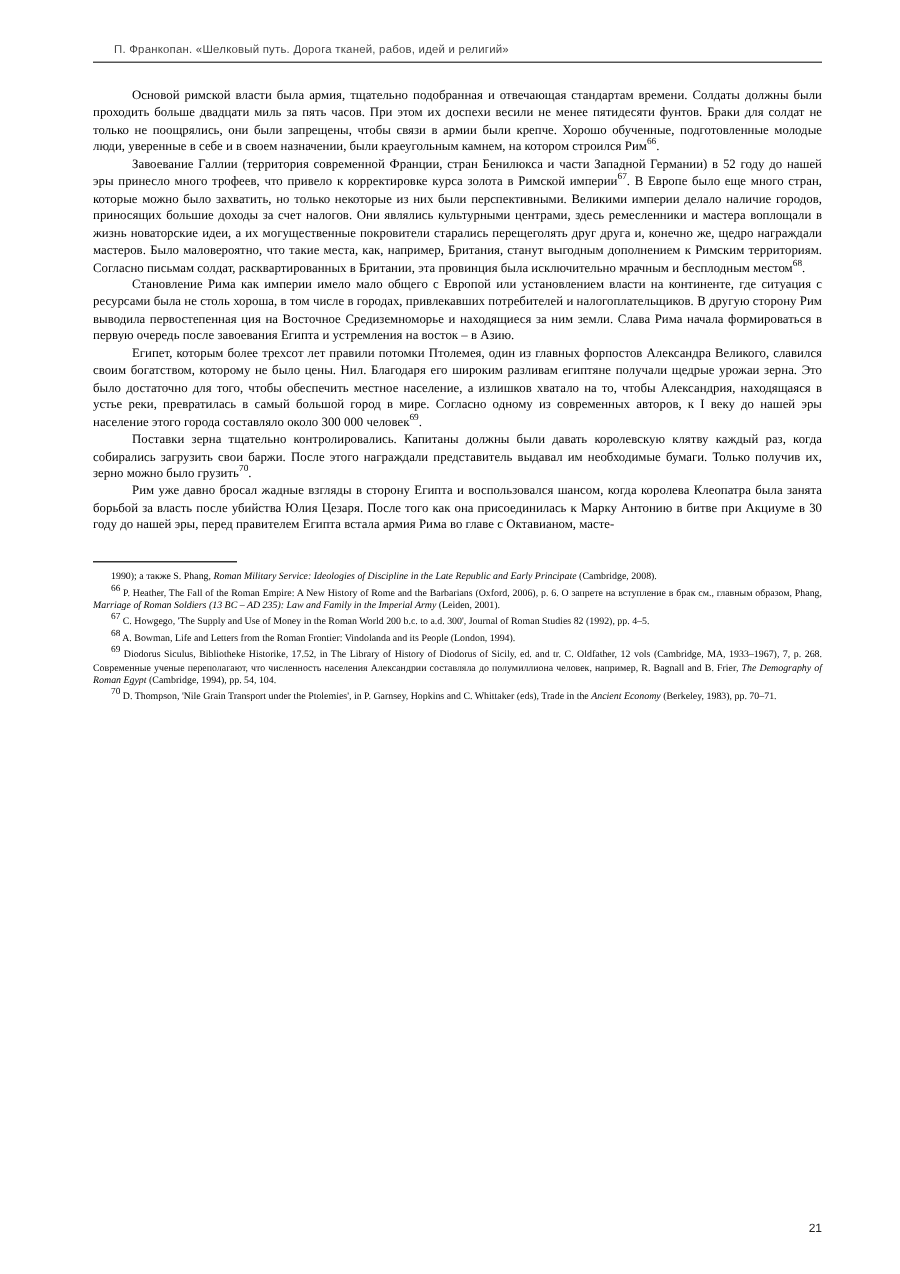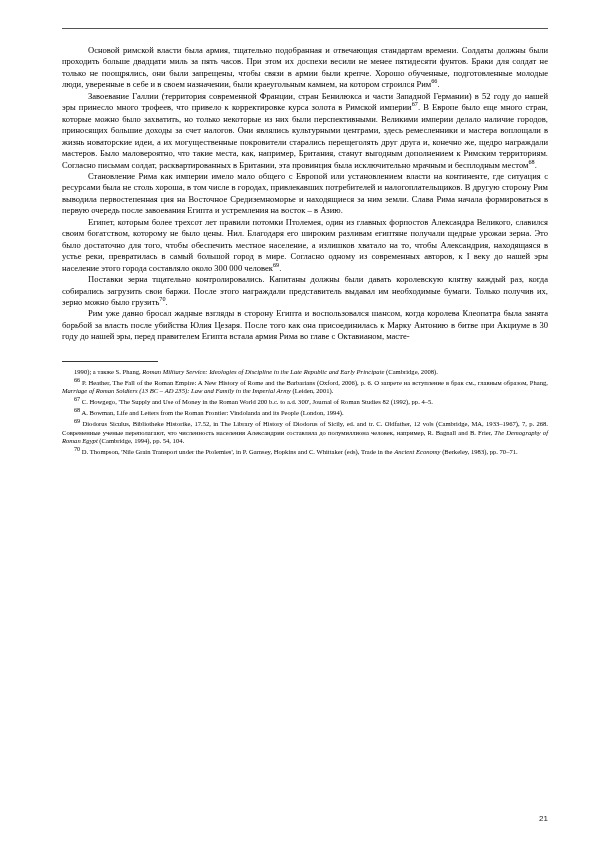--- a/index.html
+++ b/index.html
@@ -79,20 +79,21 @@
     font-family: "Liberation Sans", sans-serif;
     font-size: 8px;
     color: #222222;
   }
 </style>
 </head>
 <body>
 
 <div class="page">
 
+  <div class="running-head">П.  Франкопан.  «Шелковый путь. Дорога тканей, рабов, идей и религий»</div>
   <hr class="head-rule">
 
   <div class="body-text">
     <p><span>Основой римской власти была армия, тщательно подобранная и отвечающая стандартам времени. Солдаты должны были проходить больше двадцати миль за пять часов. При этом их доспехи весили не менее пятидесяти фунтов. Браки для солдат не только не поощрялись, они были запрещены, чтобы связи в армии были крепче. Хорошо обученные, подготовленные молодые люди, уверенные в себе и в своем назначении, были краеугольным камнем, на котором строился Рим</span><sup>66</sup><span>.</span></p>
 
     <p><span>Завоевание Галлии (территория современной Франции, стран Бенилюкса и части Западной Германии) в 52 году до нашей эры принесло много трофеев, что привело к корректировке курса золота в Римской империи</span><sup>67</sup><span>. В Европе было еще много стран, которые можно было захватить, но только некоторые из них были перспективными. Великими империи делало наличие городов, приносящих большие доходы за счет налогов. Они являлись культурными центрами, здесь ремесленники и мастера воплощали в жизнь новаторские идеи, а их могущественные покровители старались перещеголять друг друга и, конечно же, щедро награждали мастеров. Было маловероятно, что такие места, как, например, Британия, станут выгодным дополнением к Римским территориям. Согласно письмам солдат, расквартированных в Британии, эта провинция была исключительно мрачным и бесплодным местом</span><sup>68</sup><span>.</span></p>
 
     <p>Становление Рима как империи имело мало общего с Европой или установлением власти на континенте, где ситуация с ресурсами была не столь хороша, в том числе в городах, привлекавших потребителей и налогоплательщиков. В другую сторону Рим выводила первостепенная ция на Восточное Средиземноморье и находящиеся за ним земли. Слава Рима начала формироваться в первую очередь после завоевания Египта и устремления на восток – в Азию.</p>
 
     <p><span>Египет, которым более трехсот лет правили потомки Птолемея, один из главных форпостов Александра Великого, славился своим богатством, которому не было цены. Нил. Благодаря его широким разливам египтяне получали щедрые урожаи зерна. Это было достаточно для того, чтобы обеспечить местное население, а излишков хватало на то, чтобы Александрия, находящаяся в устье реки, превратилась в самый большой город в мире. Согласно одному из современных авторов, к I веку до нашей эры население этого города составляло около 300 000 человек</span><sup>69</sup><span>.</span></p>

